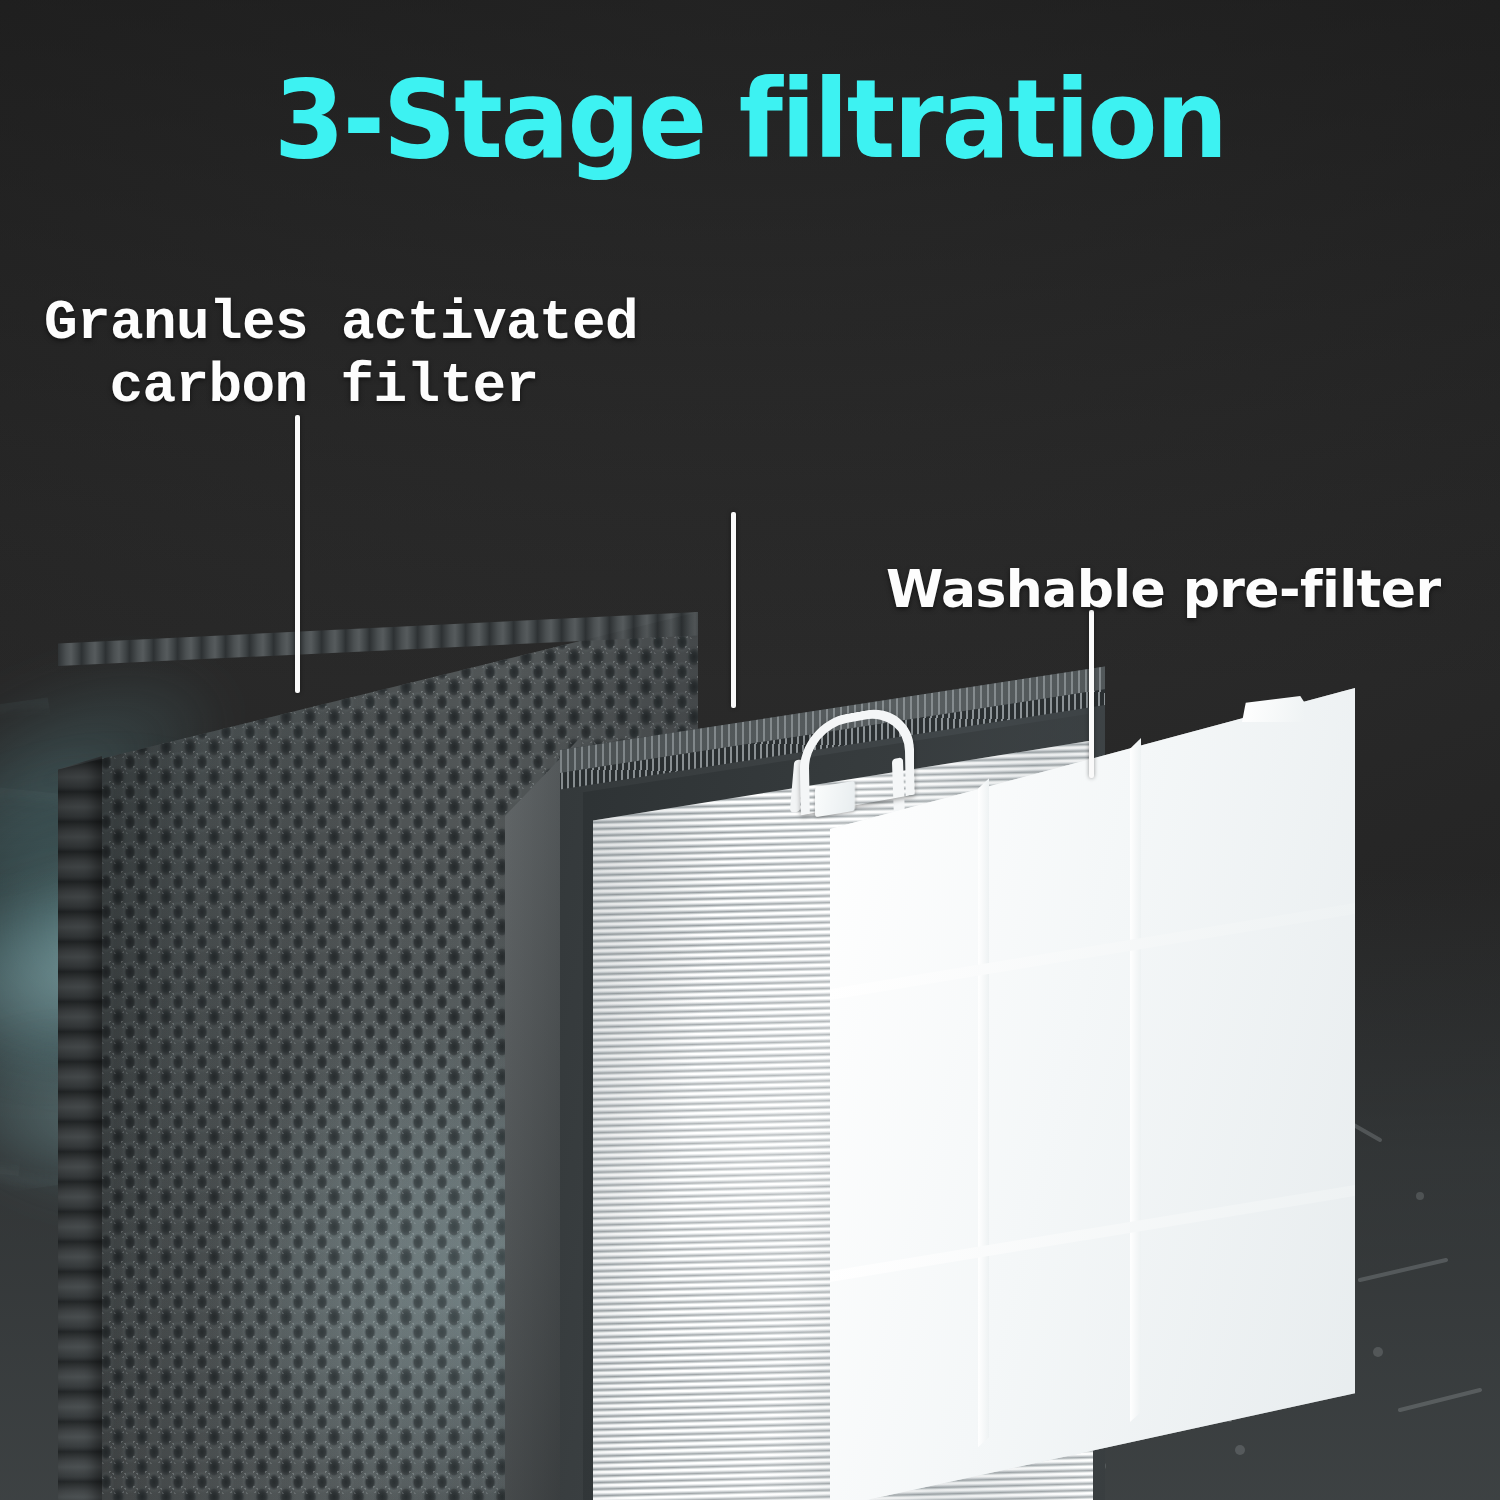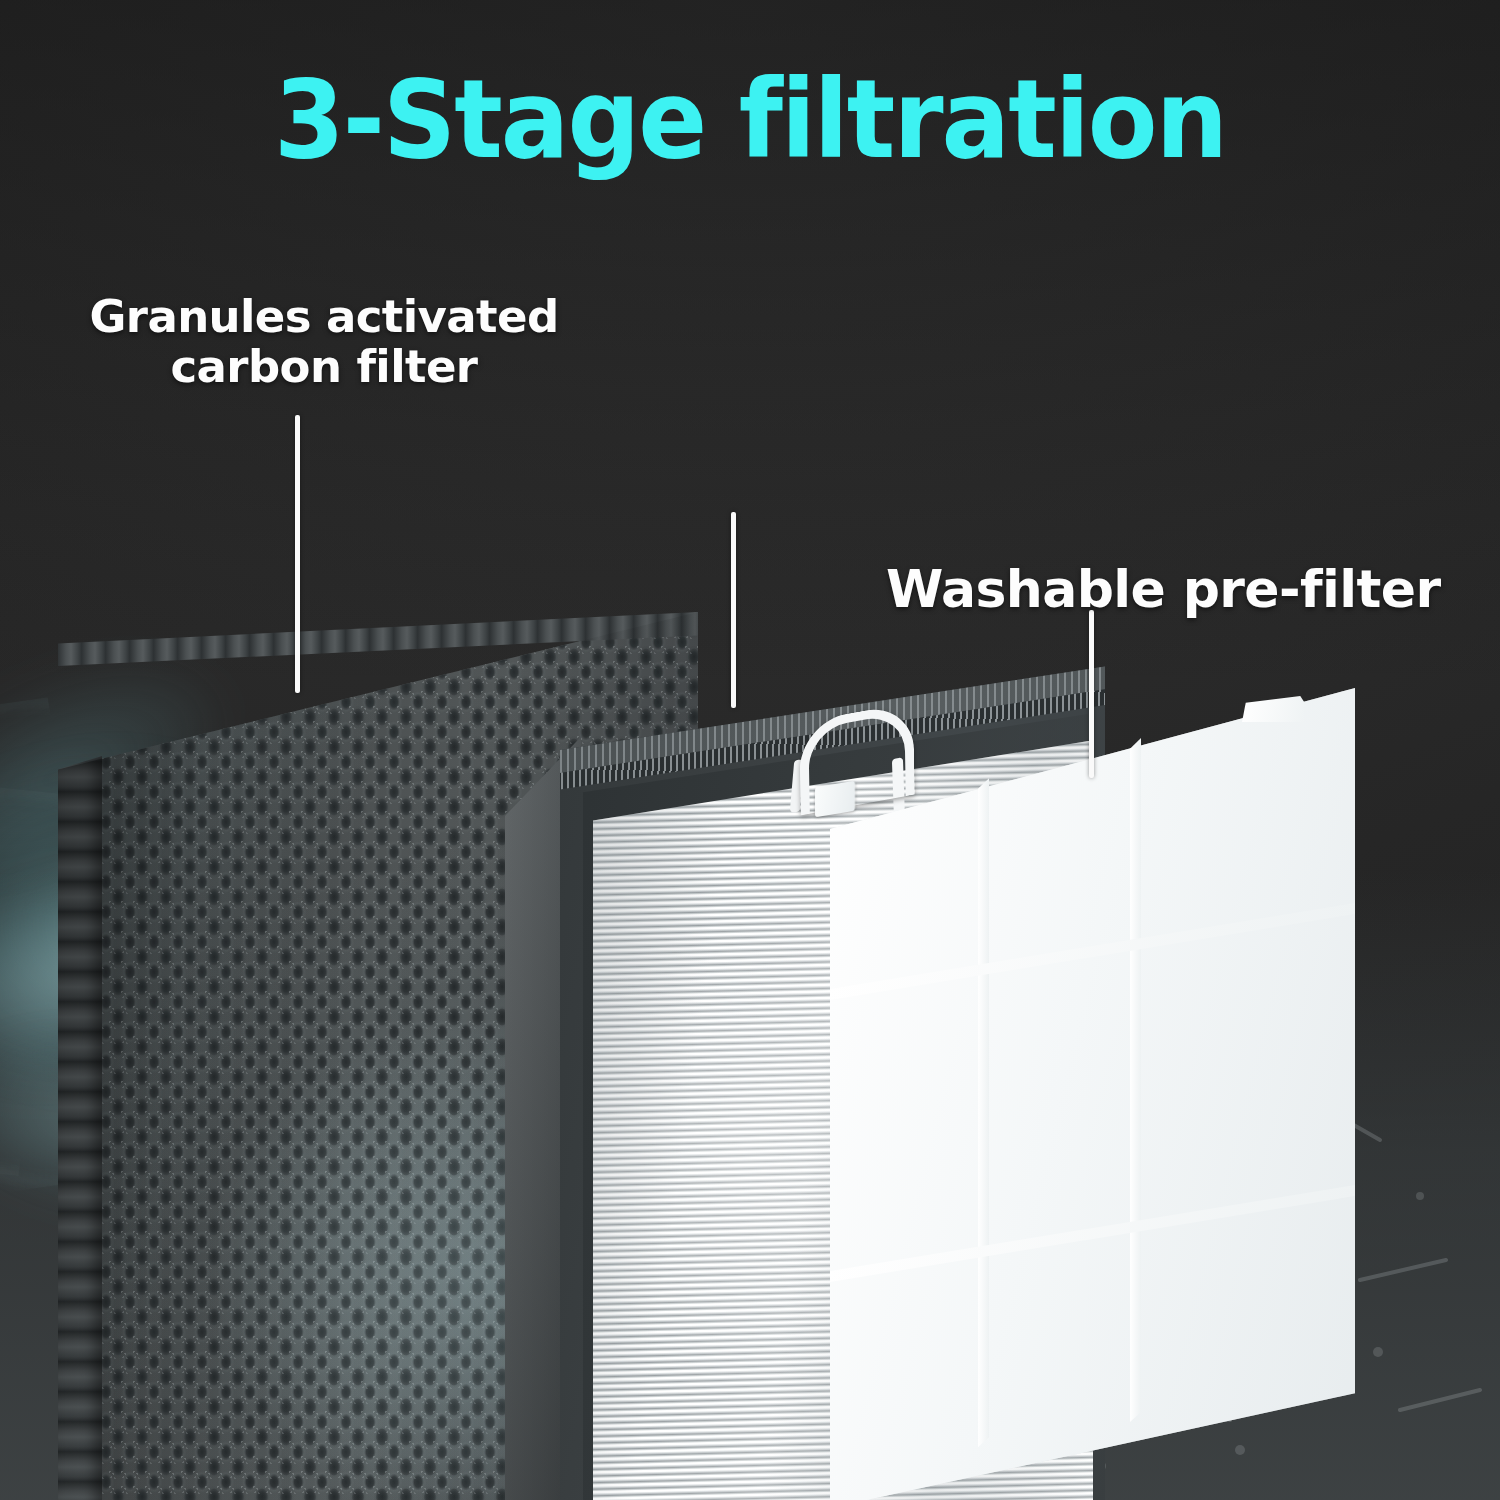--- a/index.html
+++ b/index.html
@@ -52,21 +52,21 @@
   }
 
   
   .label{
     position:absolute;color:#fdfdfd;font-weight:700;
     font-family:"DejaVu Sans","Liberation Sans",sans-serif;
     line-height:1.12;letter-spacing:-.6px;
     text-shadow:0 2px 5px rgba(0,0,0,.55);
     white-space:pre;
   }
-  #label-carbon{left:44px;top:292px;font-size:45px;text-align:center;width:560px;}
+  #label-carbon{left:44px;top:292px;font-size:56px;text-align:center;width:560px;font-family:Liberation Mono, monospace;}
   #label-hepa{left:533px;top:450px;font-size:44px;}
   #label-pre{left:886px;top:560px;font-size:52px;}
 
   .leader{position:absolute;background:#fafafa;width:5px;border-radius:2px;
           box-shadow:0 0 4px rgba(0,0,0,.4);}
   #leader-carbon{left:295px;top:415px;height:278px;}
   #leader-hepa{left:731px;top:512px;height:196px;}
   #leader-pre{left:1089px;top:610px;height:168px;}
 
   

